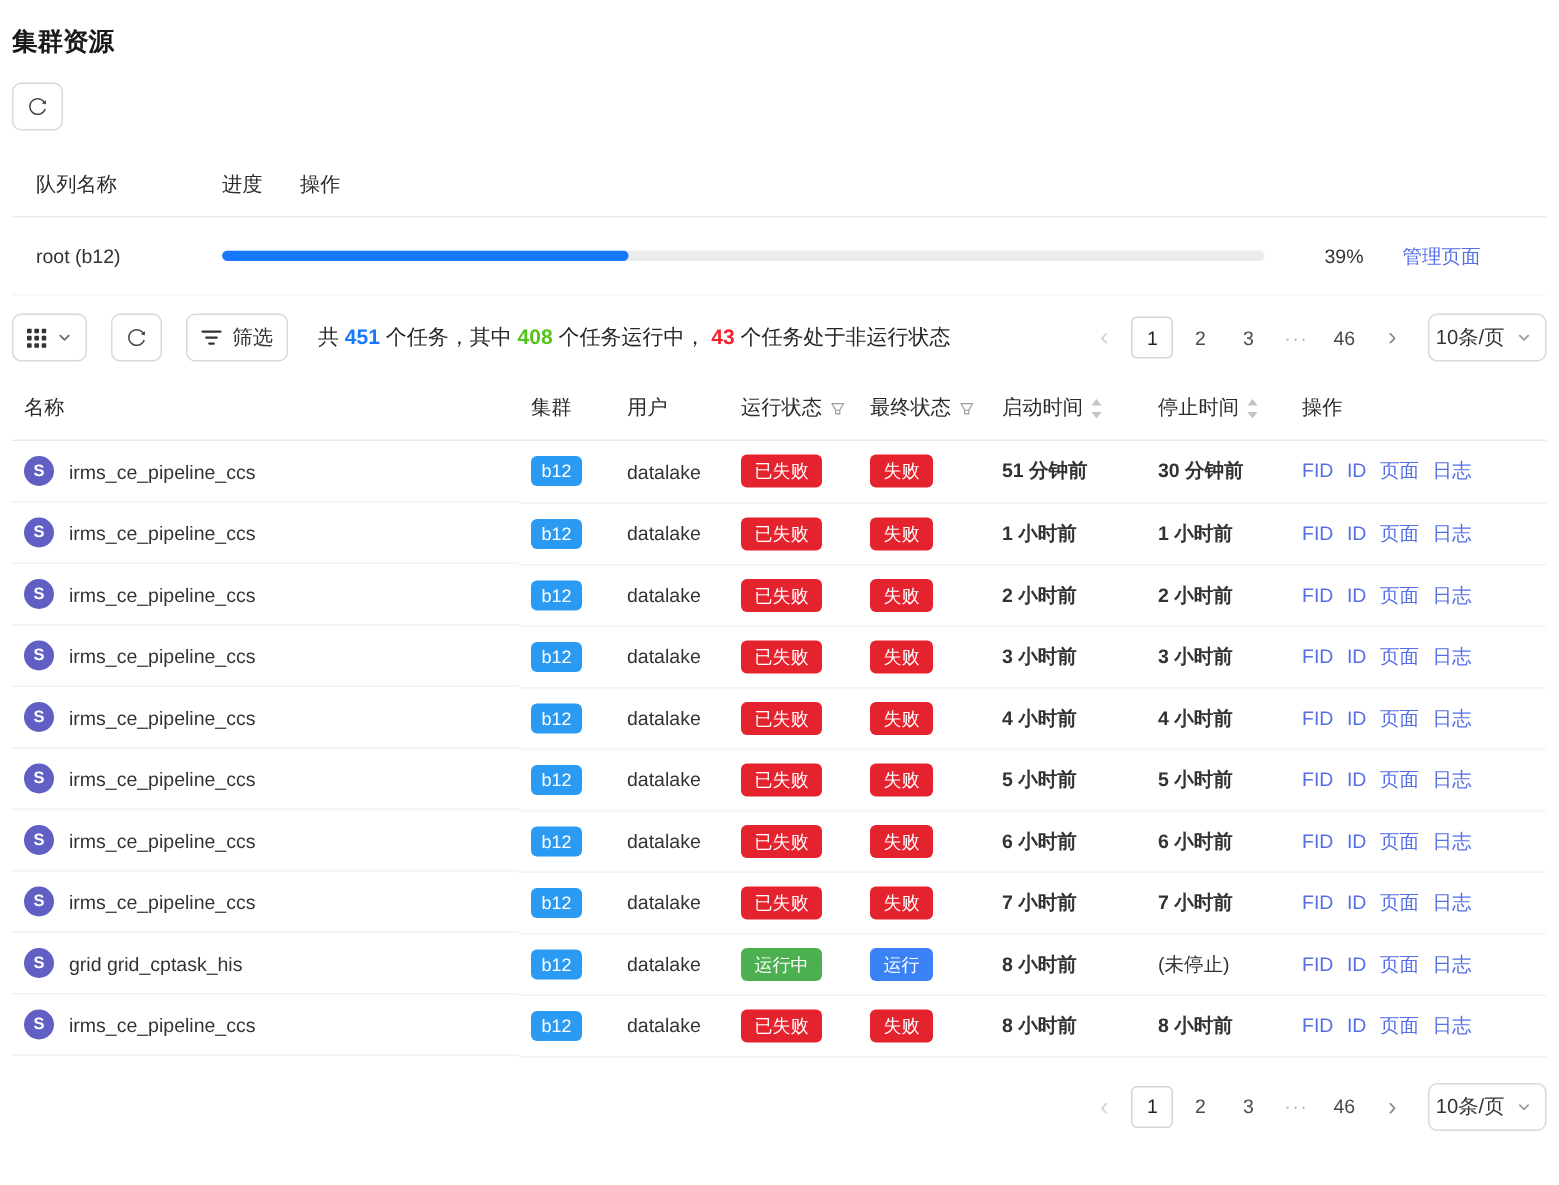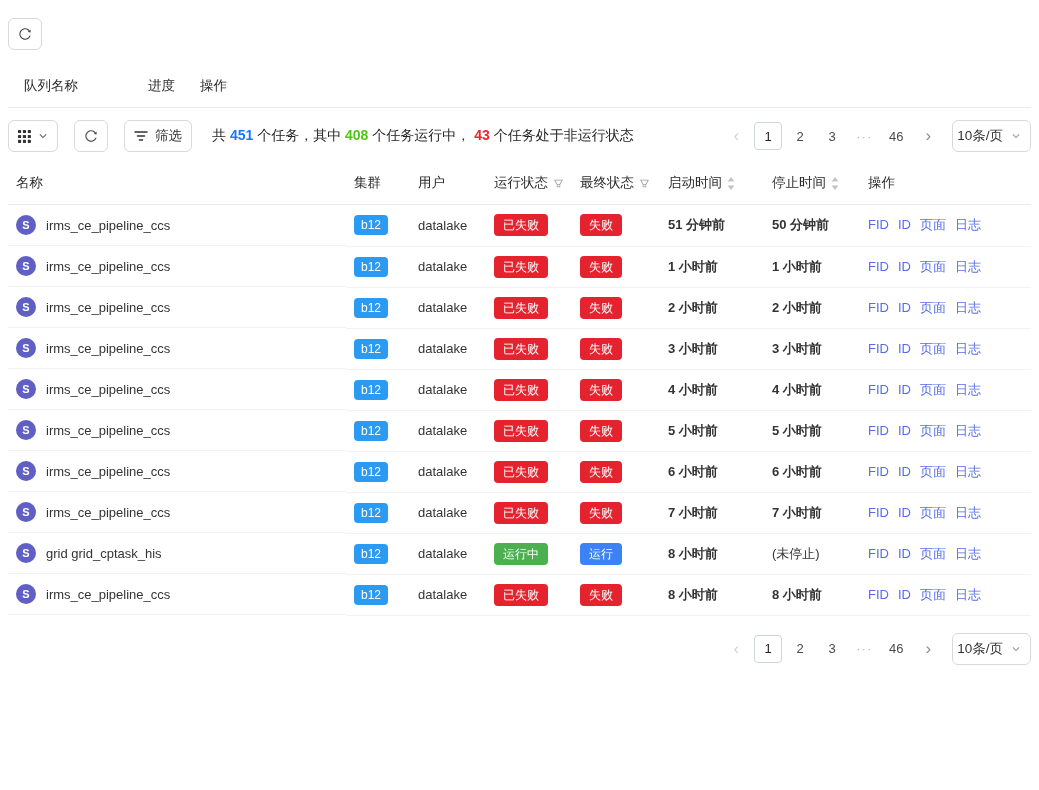--- a/index.html
+++ b/index.html
@@ -110,37 +110,50 @@
   td.cell-time.plain { font-weight: 400; color: #333; }
   td.cell-actions .row-action { margin-right: 9px; font-size: 13px; }
 
   .bottom-bar { display: flex; justify-content: flex-end; align-items: center; gap: 10px; margin-top: 17px; }
 </style>
 </head>
 <body>
 
 <div class="page">
 
+  <div class="section-title">集群资源</div>
 
   <div class="refresh-wrap">
     <button class="icon-btn">
       <span style="display:inline-flex">
         <svg width="14" height="14" viewBox="0 0 1024 1024" fill="#454545">
             <path d="M909.1 209.3l-56.4 44.1C775.8 155.1 656.2 92 521.9 92 290 92 102.3 279.5 102 511.5 101.7 743.7 289.8 932 521.9 932c181.3 0 335.8-115 394.6-276.1 1.5-4.2-.7-8.9-4.9-10.3l-56.7-19.5a8 8 0 0 0-10.1 4.8c-1.8 5-3.8 10-5.9 14.9-17.3 41-42.1 77.8-73.7 109.4A344.77 344.77 0 0 1 655.9 829c-42.3 17.9-87.4 27-133.8 27-46.5 0-91.5-9.1-133.8-27A341.5 341.5 0 0 1 279 755.2a342.16 342.16 0 0 1-73.7-109.4c-17.9-42.4-27-87.4-27-133.9s9.1-91.5 27-133.9c17.3-41 42.1-77.8 73.7-109.4 31.6-31.6 68.4-56.4 109.3-73.8 42.3-17.9 87.4-27 133.8-27 46.5 0 91.5 9.1 133.8 27a341.5 341.5 0 0 1 109.3 73.8c9.9 9.9 19.2 20.4 27.8 31.4l-60.2 47a8 8 0 0 0 3 14.1l175.6 43c5 1.2 9.9-2.6 9.9-7.7l.8-180.9c-.1-6.6-7.8-10.3-13-6.2z"></path>
           </svg>
       </span>
     </button>
   </div>
 
   <div class="res-table">
     <div class="res-header">
       <div class="col-queue">队列名称</div>
       <div class="col-progress">进度</div>
       <div class="col-res-actions">操作</div>
     </div>
+    <div id="res-rows">
+        <div class="res-row">
+          <div class="col-queue">root (b12)</div>
+          <div class="col-capacity">
+            <div class="progress-track">
+              <div class="progress-fill" style="width: 39%; background: rgb(22, 119, 255);"></div>
+            </div>
+          </div>
+          <div class="col-progress">39%</div>
+          <div class="col-res-actions"><a class="link" style="color: rgb(85, 110, 230);">管理页面</a></div>
+        </div>
+      </div>
   </div>
 
 
   <div class="toolbar">
     <button class="icon-btn">
       <span style="display:inline-flex">
         <svg width="13" height="13" viewBox="0 0 13 13" fill="#333">
           <rect x="0" y="0" width="3.1" height="3.1" rx="0.6"></rect>
             <rect x="4.9" y="0" width="3.1" height="3.1" rx="0.6"></rect>
             <rect x="9.8" y="0" width="3.1" height="3.1" rx="0.6"></rect>
@@ -262,21 +275,21 @@
         <tr>
           <td class="cell-name">
             <span class="avatar" style="background: rgb(95, 95, 196);">S</span>
             <span class="task-name">irms_ce_pipeline_ccs</span>
           </td>
           <td><span class="cluster-tag" style="background: rgb(43, 154, 243);">b12</span></td>
           <td>datalake</td>
           <td><span class="badge" style="background: rgb(229, 35, 46);">已失败</span></td>
           <td><span class="badge" style="background: rgb(229, 35, 46);">失败</span></td>
           <td class="cell-time">51 分钟前</td>
-          <td class="cell-time">50 分钟前</td>
+          <td class="cell-time">30 分钟前</td>
           <td class="cell-actions"><a class="link row-action" style="color: rgb(85, 110, 230);">FID</a><a class="link row-action" style="color: rgb(85, 110, 230);">ID</a><a class="link row-action" style="color: rgb(85, 110, 230);">页面</a><a class="link row-action" style="color: rgb(85, 110, 230);">日志</a></td>
         </tr>
         <tr>
           <td class="cell-name">
             <span class="avatar" style="background: rgb(95, 95, 196);">S</span>
             <span class="task-name">irms_ce_pipeline_ccs</span>
           </td>
           <td><span class="cluster-tag" style="background: rgb(43, 154, 243);">b12</span></td>
           <td>datalake</td>
           <td><span class="badge" style="background: rgb(229, 35, 46);">已失败</span></td>

